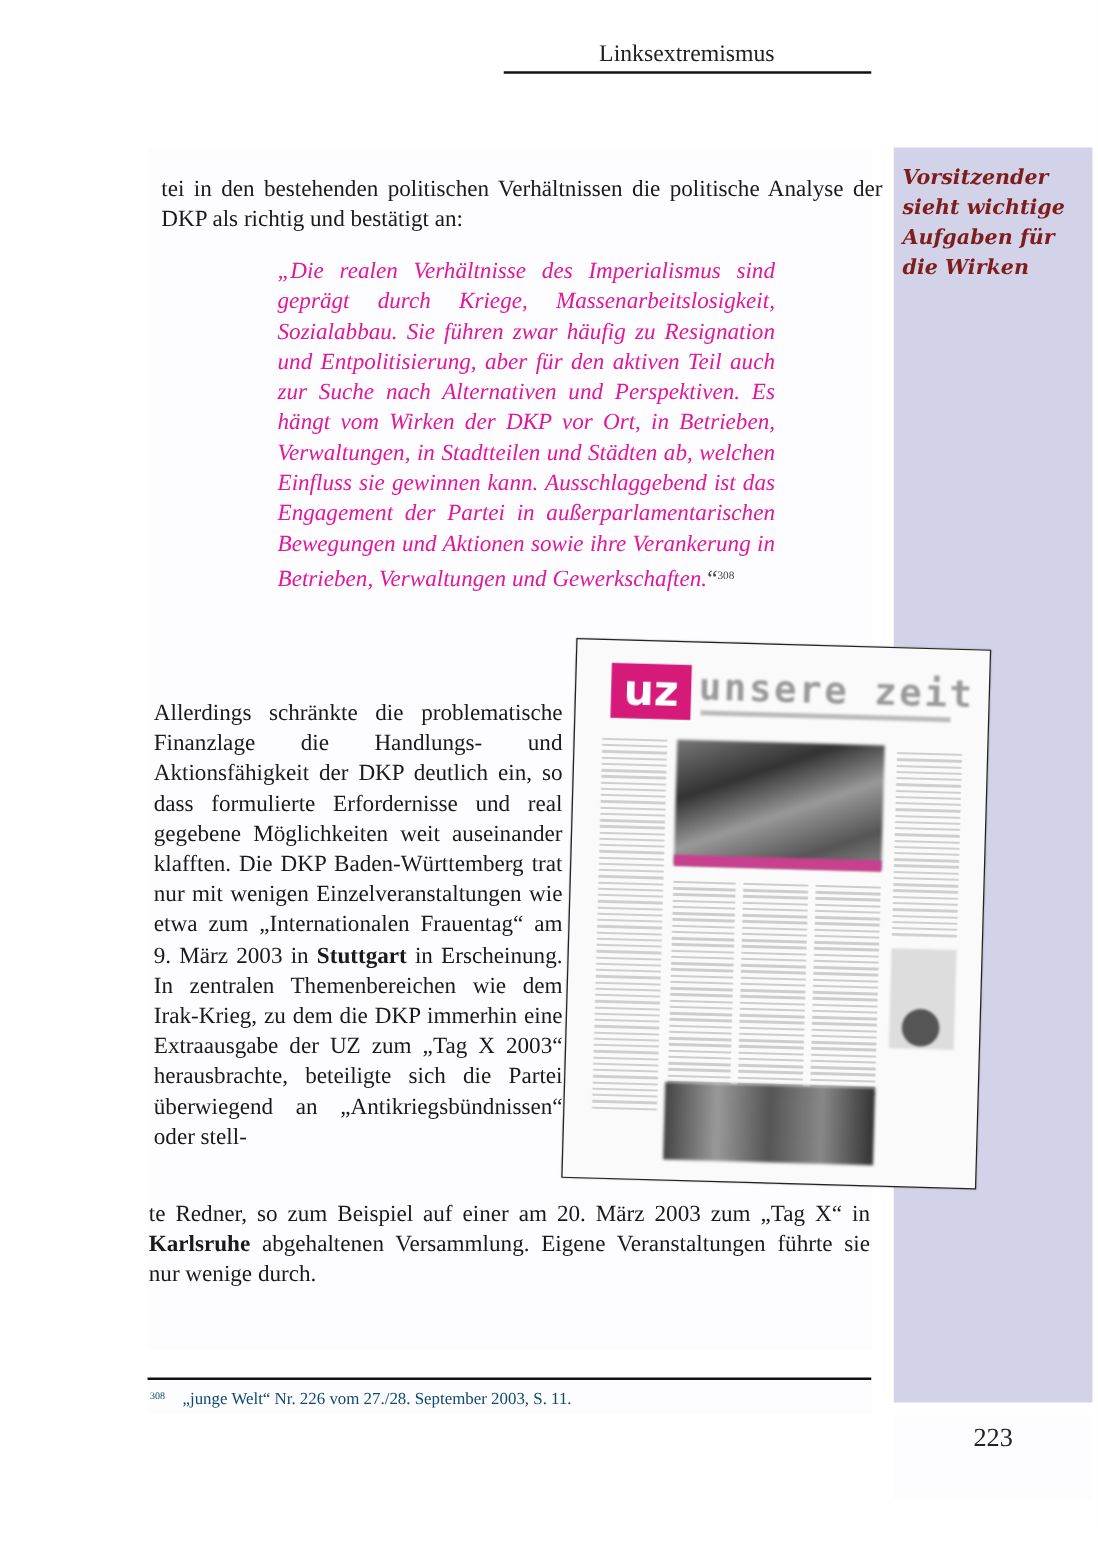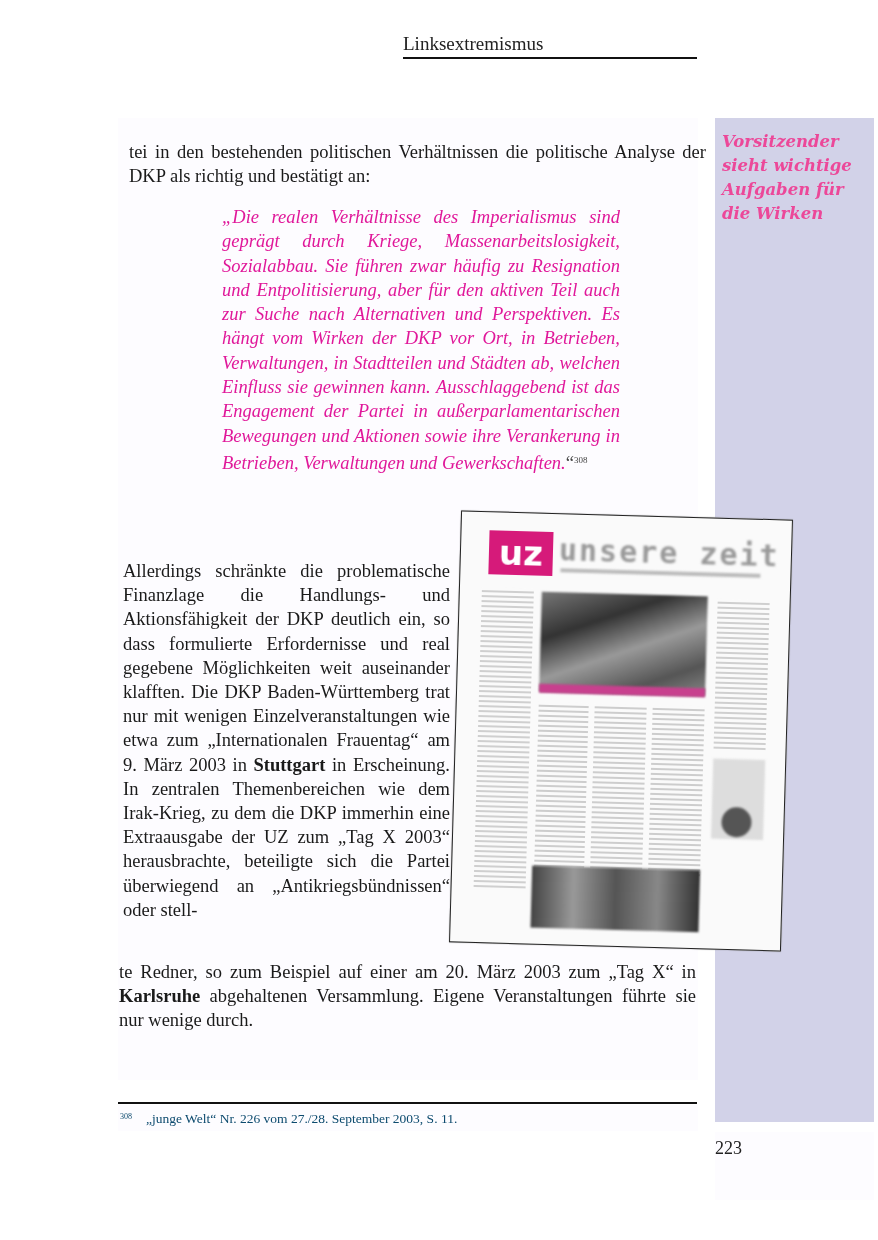--- a/index.html
+++ b/index.html
@@ -4,48 +4,48 @@
 <style>
   html, body { margin: 0; padding: 0; }
   body {
     width: 878px; height: 1240px; position: relative; overflow: hidden;
     background: #ffffff;
     font-family: "Liberation Serif", "DejaVu Serif", serif;
     color: #1a1a1a;
   }
   .running-head {
     position: absolute; left: 403px; top: 32px; width: 293px;
-    text-align: left; font-size: 19px; color: #222;
+    text-align: center; font-size: 19px; color: #222;
     line-height: 24px;
   }
   .head-rule {
     position: absolute; left: 403px; top: 57px; width: 294px; height: 2px;
     background: #111;
   }
   .text-bg {
     position: absolute; left: 118px; top: 118px; width: 580px; height: 962px;
     background: #fdfcff;
   }
   .sidebar {
     position: absolute; left: 715px; top: 118px; width: 159px; height: 1004px;
     background: #d2d2e8;
   }
   .sidebar-note {
     position: absolute; left: 722px; top: 130px; width: 140px;
     font-family: "DejaVu Serif", "Liberation Serif", serif;
     font-style: italic; font-weight: bold; font-size: 16.5px;
-    line-height: 24px; color: #ec4899;
+    line-height: 24px; color: #7f1d1d;
   }
   .page-num-box {
     position: absolute; left: 715px; top: 1132px; width: 159px; height: 68px;
     background: #fdfcff;
   }
   .page-num {
-    position: absolute; left: 715px; top: 1138px; width: 159px; 
-    font-size: 18px; color: #222;
+    position: absolute; left: 715px; top: 1138px; width: 159px; text-align: center;
+    font-size: 21px; color: #222;
   }
   .para {
     position: absolute; font-size: 18.5px; line-height: 24.2px;
     text-align: justify; color: #1a1a1a;
   }
   .para-intro { left: 119px; top: 130px; width: 577px; }
   .quote {
     position: absolute; left: 222px; top: 205px; width: 398px;
     font-style: italic; font-size: 18.5px; line-height: 24.3px;
     text-align: justify; color: #e0189a;

